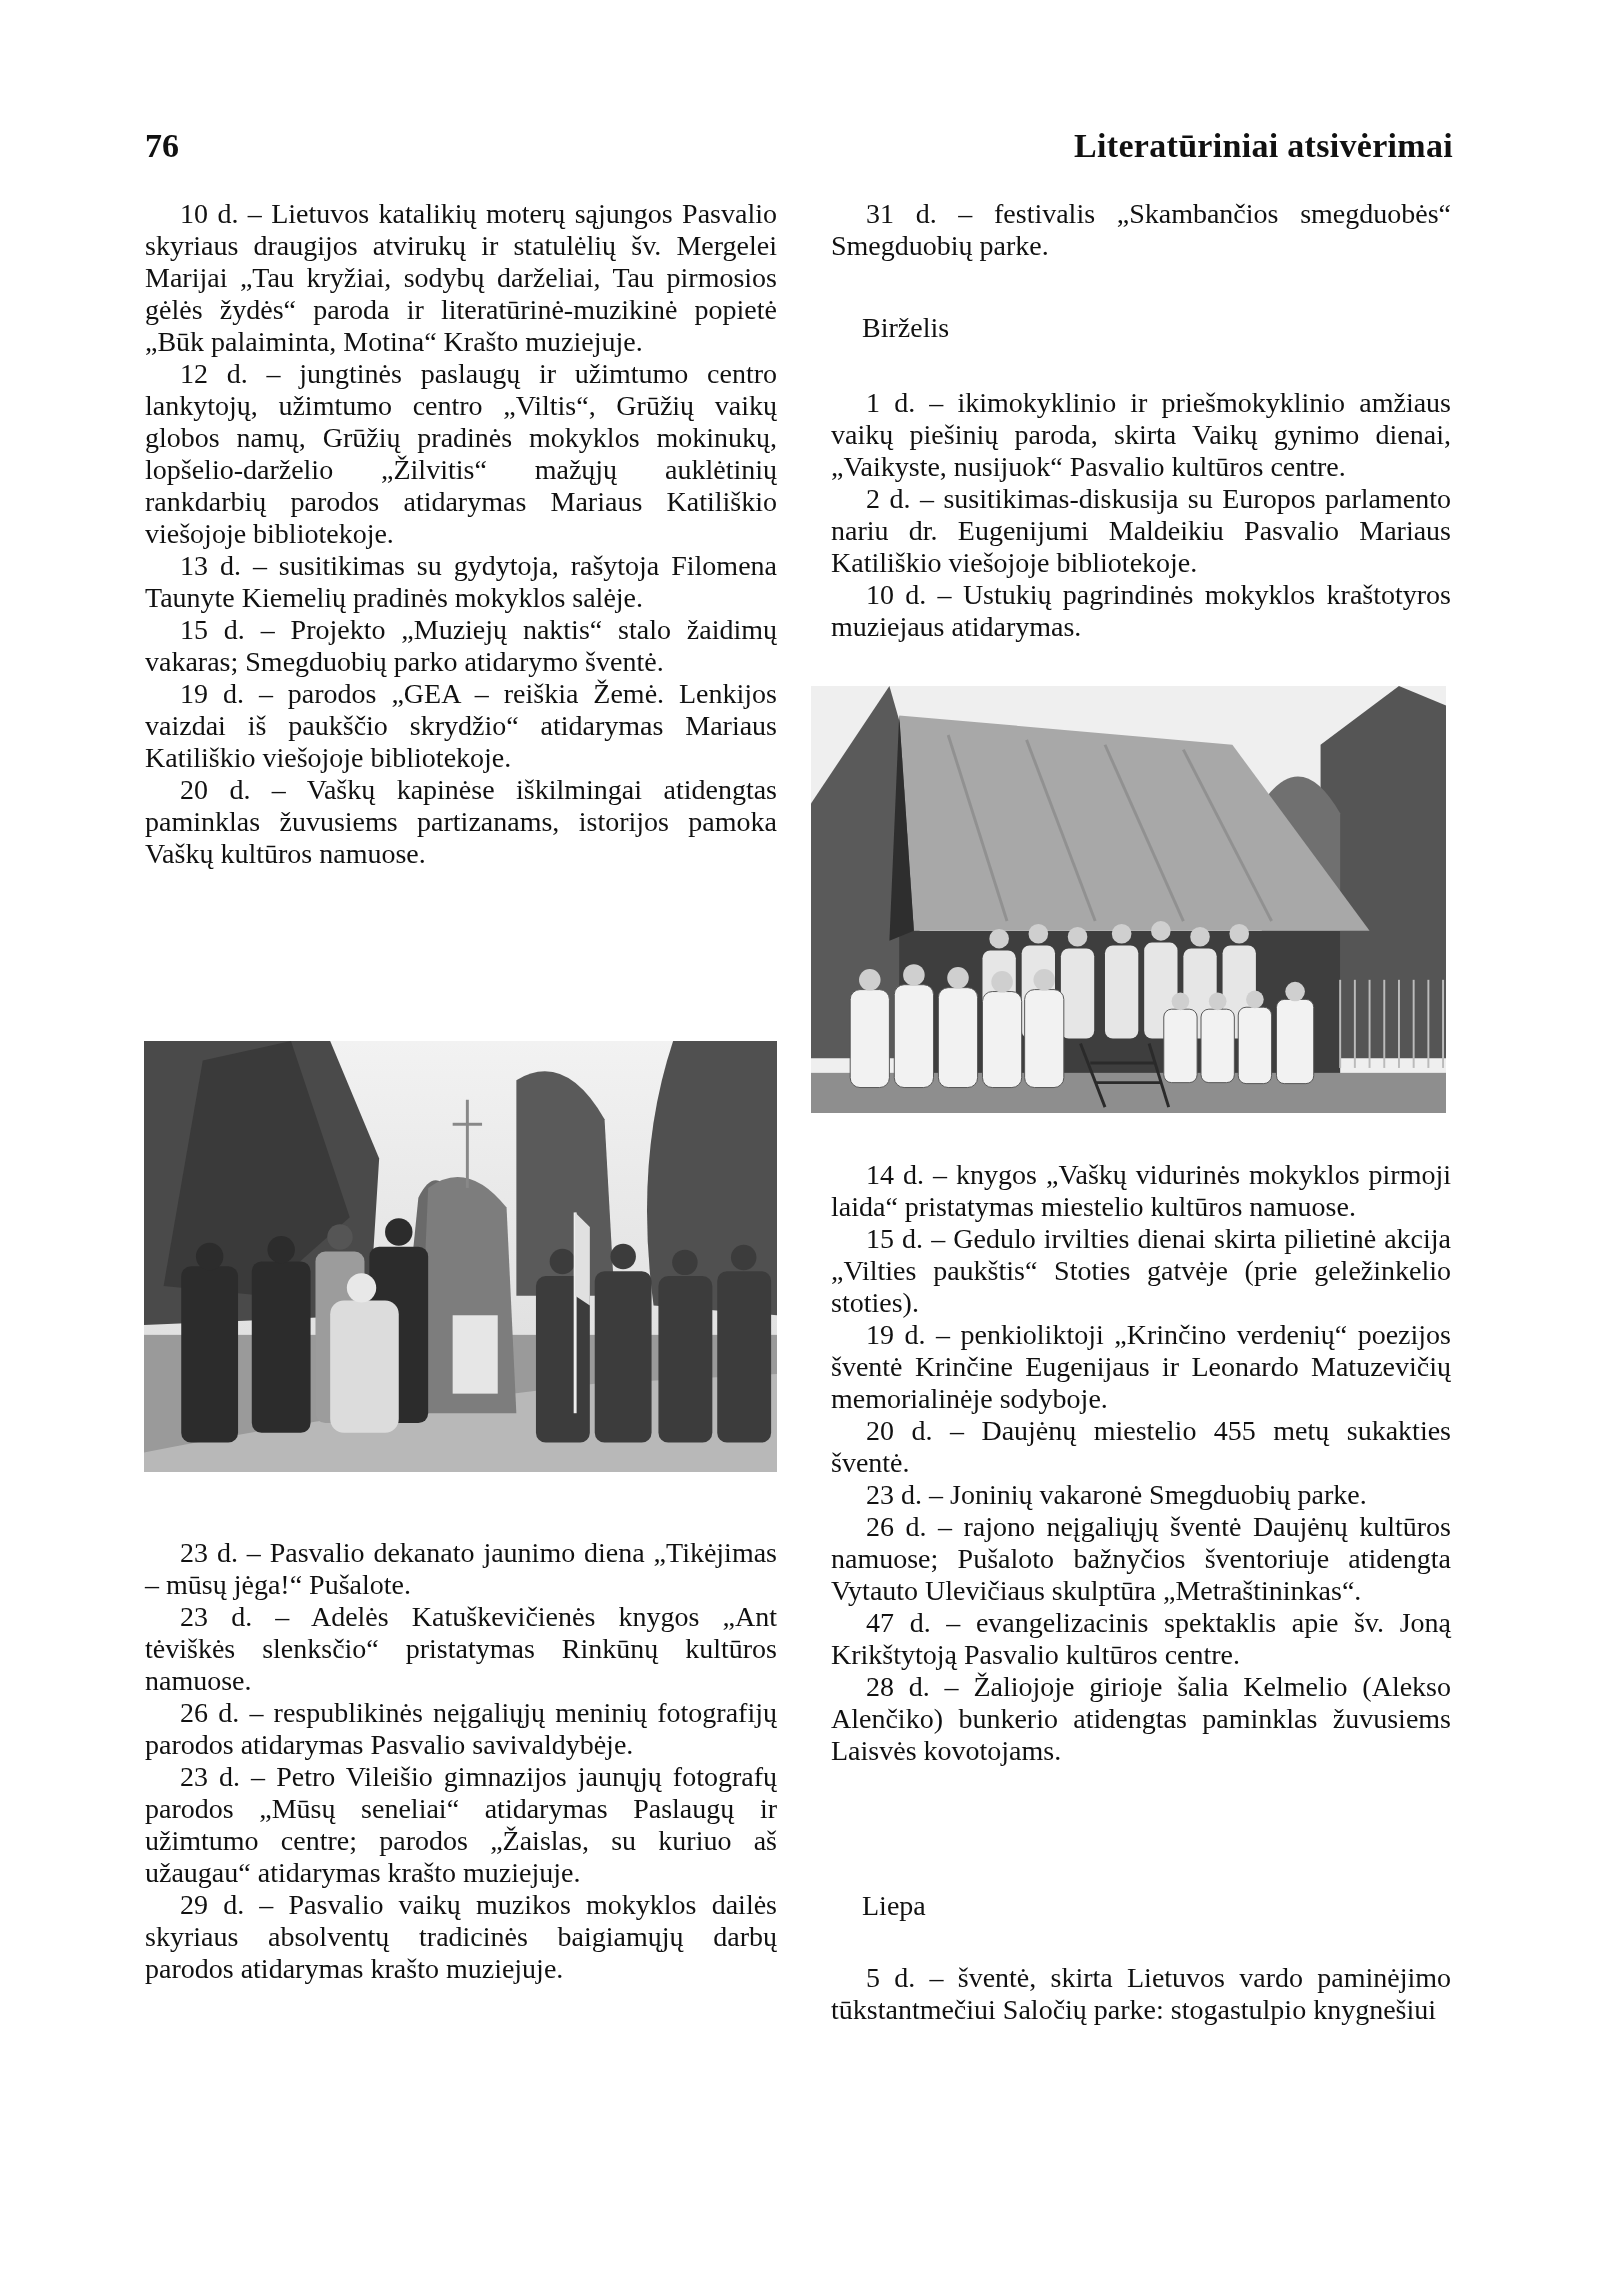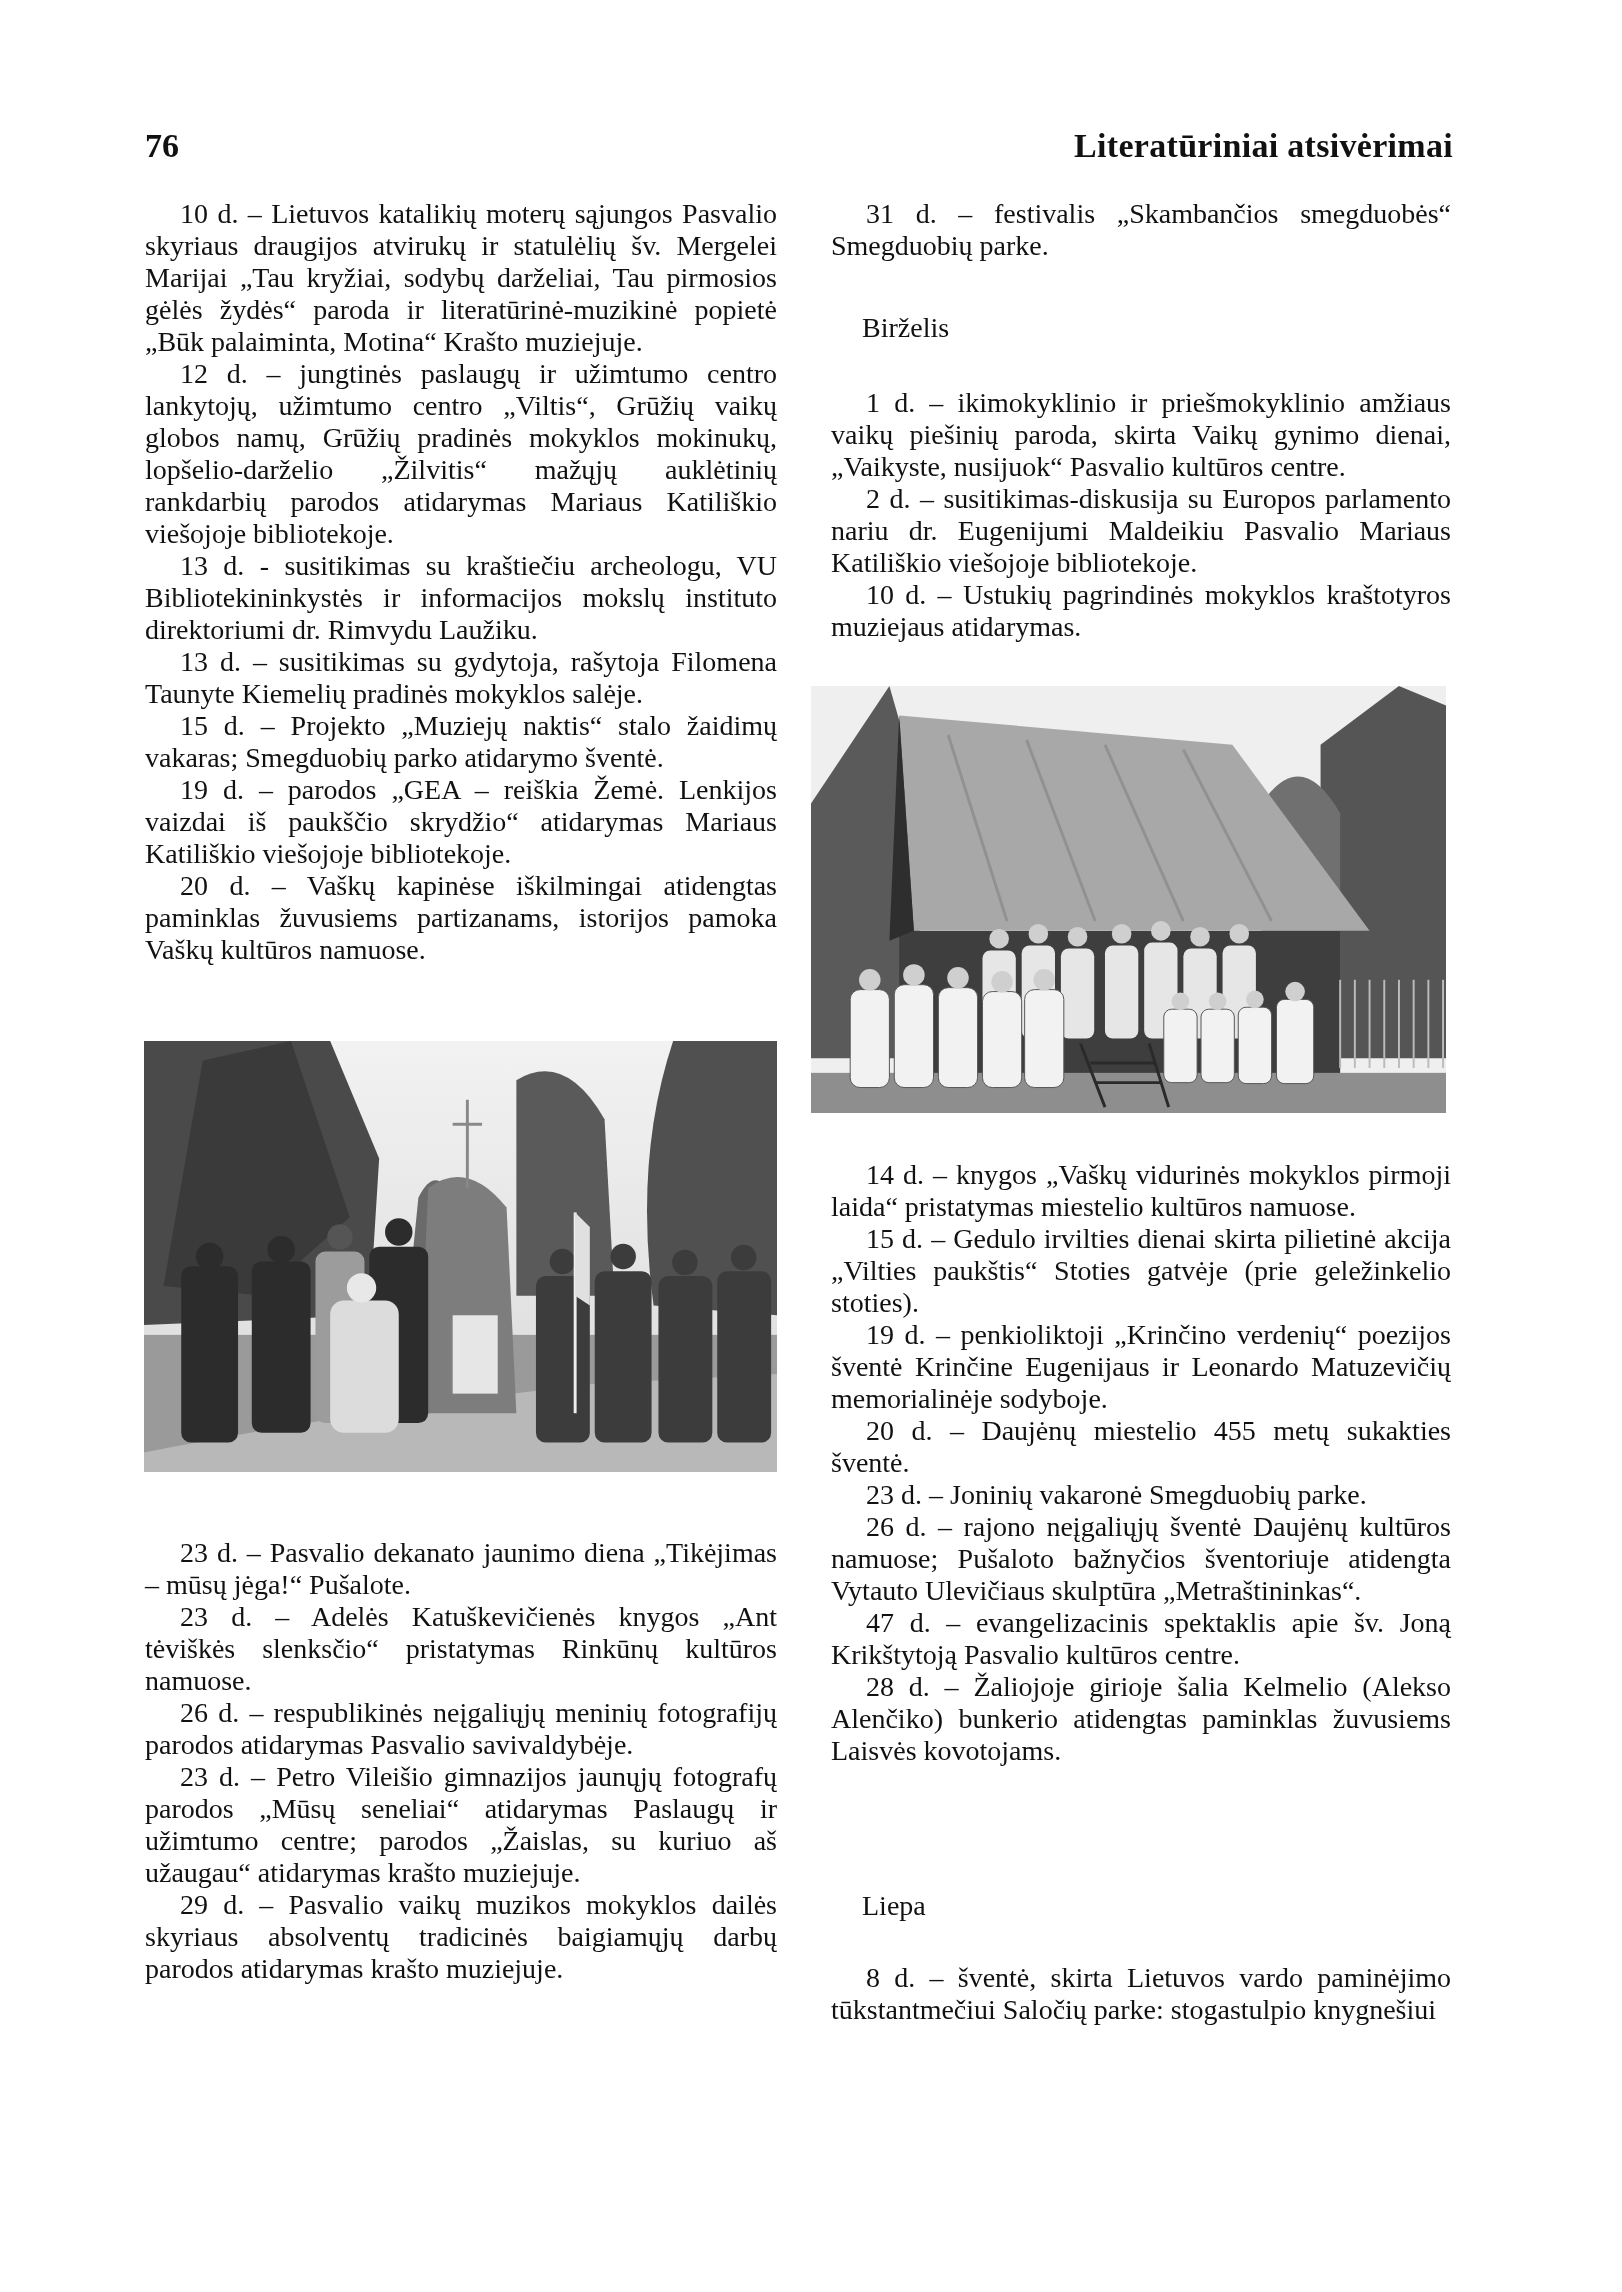--- a/index.html
+++ b/index.html
@@ -18,21 +18,20 @@
 </style>
 </head>
 <body>
 
 <div class="hdr left">76</div>
 <div class="hdr right">Literatūriniai atsivėrimai</div>
 
 <div class="col left" style="top:198px;">
   <p>10 d. – Lietuvos katalikių moterų sąjungos Pasvalio skyriaus draugijos atvirukų ir statulėlių šv. Mergelei Marijai „Tau kryžiai, sodybų darželiai, Tau pirmosios gėlės žydės“ paroda ir literatūrinė-muzikinė popietė „Būk palaiminta, Motina“ Krašto muziejuje.</p>
   <p>12 d. – jungtinės paslaugų ir užimtumo centro lankytojų, užimtumo centro „Viltis“, Grūžių vaikų globos namų, Grūžių pradinės mokyklos mokinukų, lopšelio-darželio „Žilvitis“ mažųjų auklėtinių rankdarbių parodos atidarymas Mariaus Katiliškio viešojoje bibliotekoje.</p>
-  <p>13 d. - susitikimas su kraštiečiu archeologu, VU Bibliotekininkystės ir informacijos mokslų instituto direktoriumi dr. Rimvydu Laužiku.</p>
   <p>13 d. – susitikimas su gydytoja, rašytoja Filomena Taunyte Kiemelių pradinės mokyklos salėje.</p>
   <p>15 d. – Projekto „Muziejų naktis“ stalo žaidimų vakaras; Smegduobių parko atidarymo šventė.</p>
   <p>19 d. – parodos „GEA – reiškia Žemė. Lenkijos vaizdai iš paukščio skrydžio“ atidarymas Mariaus Katiliškio viešojoje bibliotekoje.</p>
   <p>20 d. – Vaškų kapinėse iškilmingai atidengtas paminklas žuvusiems partizanams, istorijos pamoka Vaškų kultūros namuose.</p>
 </div>
 
 <div class="photo" style="left:144px; top:1041px; width:633px; height:431px;" title="Cemetery memorial unveiling: group of men in suits and uniformed officers beside a flower-covered monument with a cross">
   <svg viewBox="0 0 646 440" preserveAspectRatio="none">
     <defs>
       <linearGradient id="skyL" x1="0" y1="0" x2="0" y2="1">
@@ -196,15 +195,15 @@
   <p>26 d. – rajono neįgaliųjų šventė Daujėnų kultūros namuose; Pušaloto bažnyčios šventoriuje atidengta Vytauto Ulevičiaus skulptūra „Metraštininkas“.</p>
   <p>47 d. – evangelizacinis spektaklis apie šv. Joną Krikštytoją Pasvalio kultūros centre.</p>
   <p>28 d. – Žaliojoje girioje šalia Kelmelio (Alekso Alenčiko) bunkerio atidengtas paminklas žuvusiems Laisvės kovotojams.</p>
 </div>
 
 <div class="col right" style="top:1890px;">
   <p class="month">Liepa</p>
 </div>
 
 <div class="col right" style="top:1962px;">
-  <p>8 d. – šventė, skirta Lietuvos vardo paminėjimo tūkstantmečiui Saločių parke: stogastulpio knygnešiui</p>
+  <p>5 d. – šventė, skirta Lietuvos vardo paminėjimo tūkstantmečiui Saločių parke: stogastulpio knygnešiui</p>
 </div>
 
 
 </body></html>

